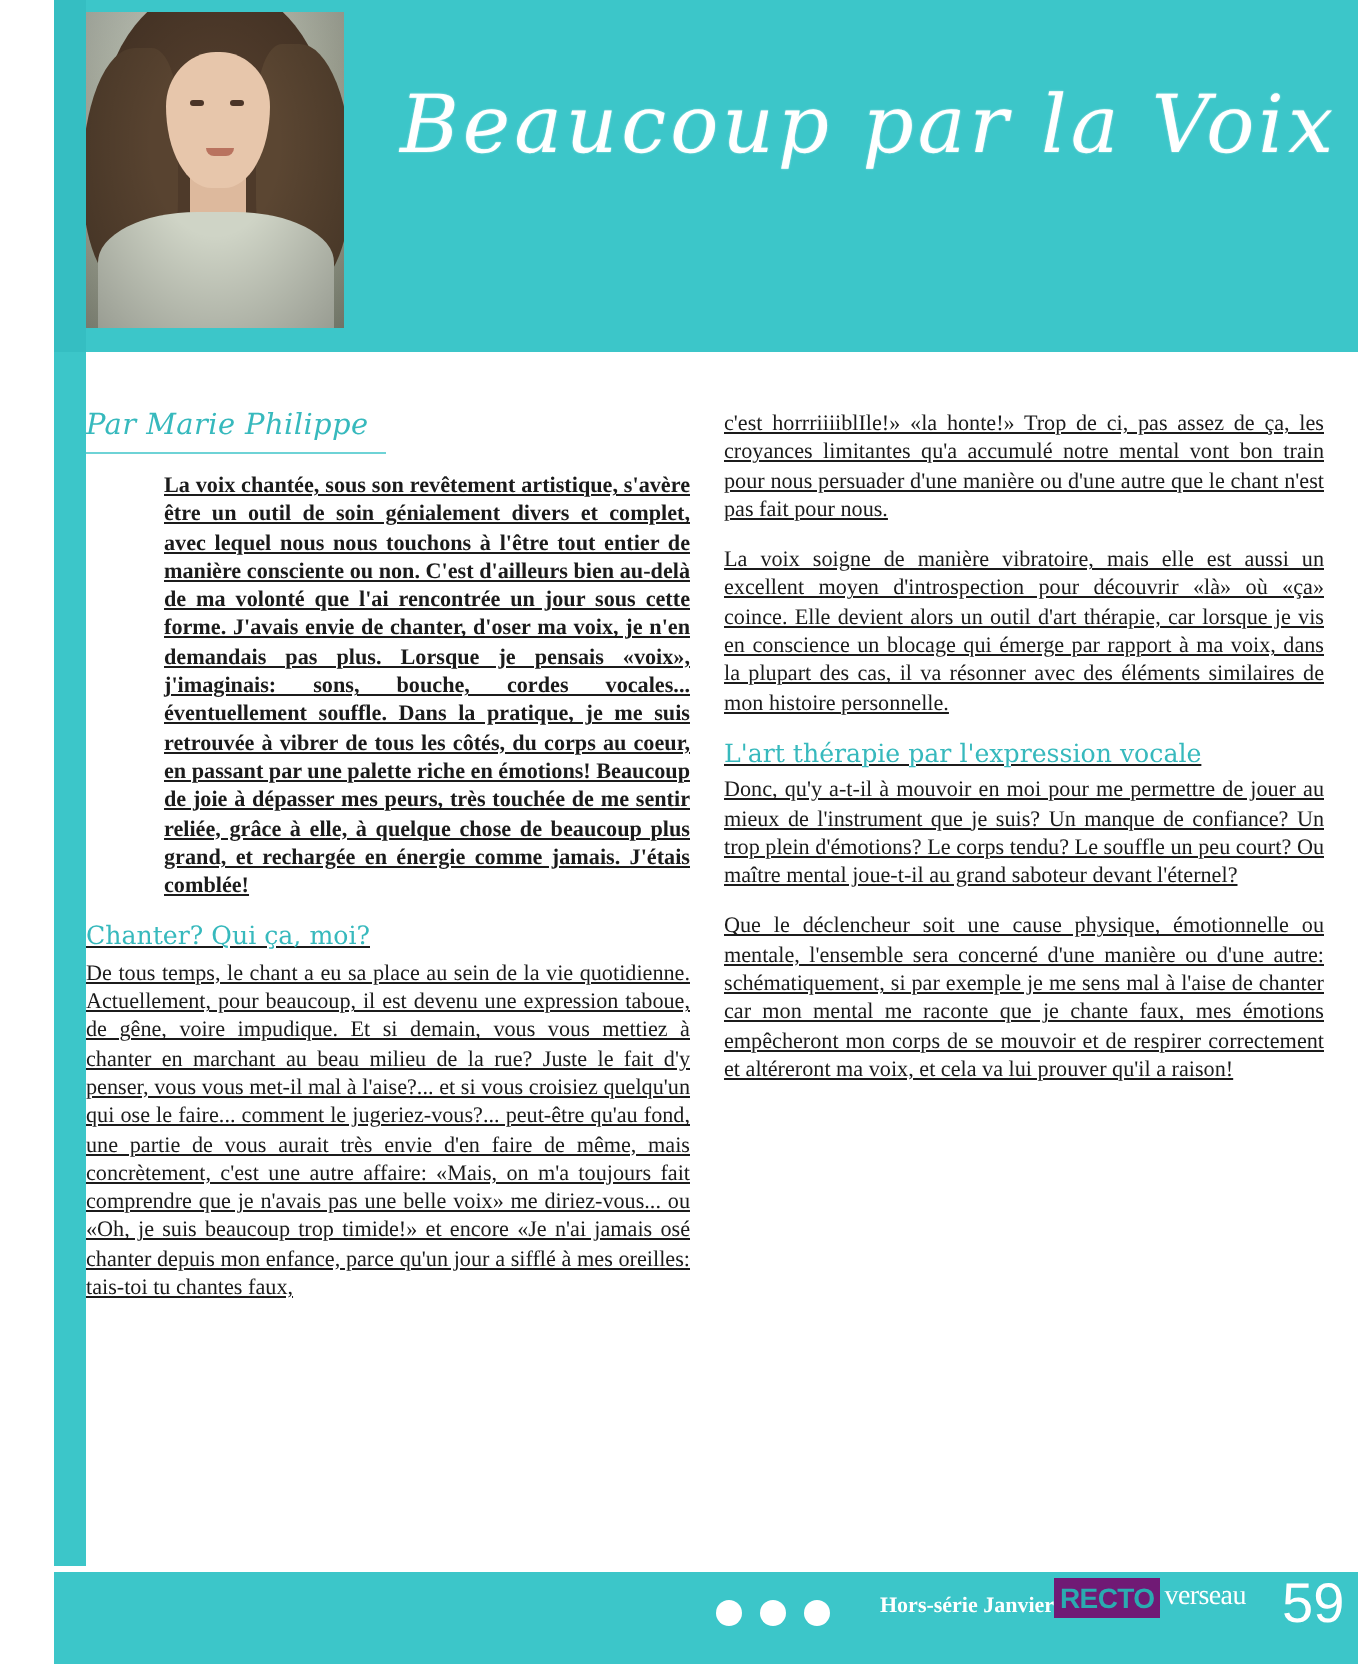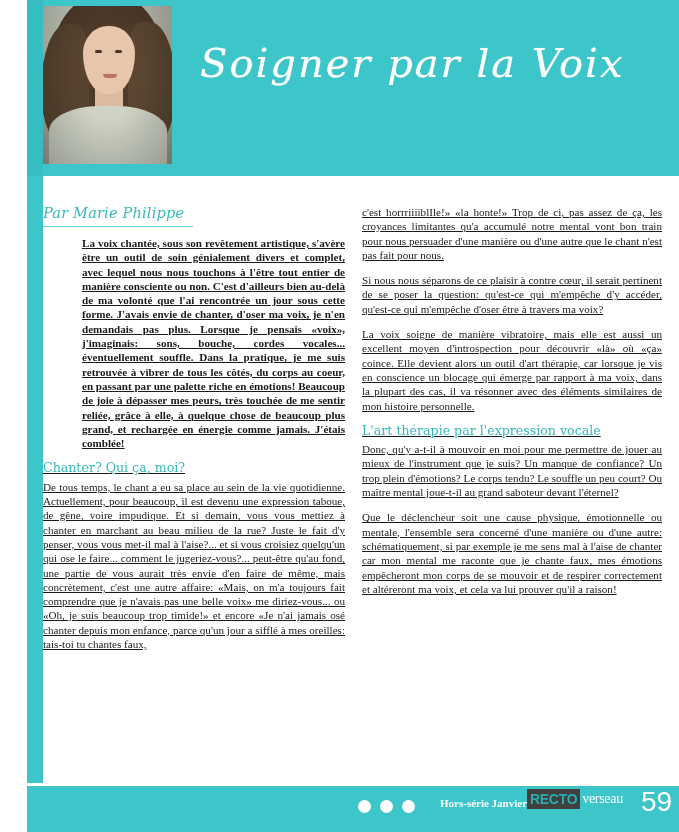--- a/index.html
+++ b/index.html
@@ -230,21 +230,21 @@
   }
   .logo {
     position: absolute;
     left: 527px;
     top: 789px;
     display: flex;
     align-items: center;
     height: 19px;
   }
   .logo .recto {
-    background: #404040;
+    background: #701a75;
     color: #2aabb0;
     font-family: "Liberation Sans", sans-serif;
     font-weight: bold;
     font-size: 14px;
     padding: 2px 3px 2px 3px;
     letter-spacing: -.3px;
   }
   .logo .verseau {
     color: #ffffff;
     font-family: Liberation Serif, serif;
@@ -278,34 +278,33 @@
     <div class="hair3"></div>
     <div class="neck"></div>
     <div class="face"></div>
     <div class="eye-l"></div>
     <div class="eye-r"></div>
     <div class="mouth"></div>
     <div class="body"></div>
     <div class="shadow"></div>
   </div>
 
-  <div class="title-script">Soigner par la Voix</div>
+  <div class="title-script">Beaucoup par la Voix</div>
   <div class="header-underline"></div>
 
   <div class="byline">Par Marie Philippe</div>
   <div class="byline-rule"></div>
 
   <div class="col left" id="col-left">
       <p class="bold">La voix chantée, sous son revêtement artistique, s'avère être un outil de soin génialement divers et complet, avec lequel nous nous touchons à l'être tout entier de manière consciente ou non. C'est d'ailleurs bien au-delà de ma volonté que l'ai rencontrée un jour sous cette forme. J'avais envie de chanter, d'oser ma voix, je n'en demandais pas plus. Lorsque je pensais «voix», j'imaginais: sons, bouche, cordes vocales... éventuellement souffle. Dans la pratique, je me suis retrouvée à vibrer de tous les côtés, du corps au coeur, en passant par une palette riche en émotions! Beaucoup de joie à dépasser mes peurs, très touchée de me sentir reliée, grâce à elle, à quelque chose de beaucoup plus grand, et rechargée en énergie comme jamais. J'étais comblée!</p>
       <div class="sec-head">Chanter? Qui ça, moi?</div>
       <p class="">De tous temps, le chant a eu sa place au sein de la vie quotidienne. Actuellement, pour beaucoup, il est devenu une expression taboue, de gêne, voire impudique. Et si demain, vous vous mettiez à chanter en marchant au beau milieu de la rue? Juste le fait d'y penser, vous vous met-il mal à l'aise?... et si vous croisiez quelqu'un qui ose le faire... comment le jugeriez-vous?... peut-être qu'au fond, une partie de vous aurait très envie d'en faire de même, mais concrètement, c'est une autre affaire: «Mais, on m'a toujours fait comprendre que je n'avais pas une belle voix» me diriez-vous... ou «Oh, je suis beaucoup trop timide!» et encore «Je n'ai jamais osé chanter depuis mon enfance, parce qu'un jour a sifflé à mes oreilles: tais-toi tu chantes faux,</p>
     </div>
   <div class="col right" id="col-right">
       <p class="">c'est horrriiiiblIle!» «la honte!» Trop de ci, pas assez de ça, les croyances limitantes qu'a accumulé notre mental vont bon train pour nous persuader d'une manière ou d'une autre que le chant n'est pas fait pour nous.</p>
-      <p class="">Si nous nous séparons de ce plaisir à contre cœur, il serait pertinent de se poser la question: qu'est-ce qui m'empêche d'y accéder, qu'est-ce qui m'empêche d'oser être à travers ma voix?</p>
       <p class="">La voix soigne de manière vibratoire, mais elle est aussi un excellent moyen d'introspection pour découvrir «là» où «ça» coince. Elle devient alors un outil d'art thérapie, car lorsque je vis en conscience un blocage qui émerge par rapport à ma voix, dans la plupart des cas, il va résonner avec des éléments similaires de mon histoire personnelle.</p>
       <div class="sec-head">L'art thérapie par l'expression vocale</div>
       <p class="">Donc, qu'y a-t-il à mouvoir en moi pour me permettre de jouer au mieux de l'instrument que je suis? Un manque de confiance? Un trop plein d'émotions? Le corps tendu? Le souffle un peu court? Ou maître mental joue-t-il au grand saboteur devant l'éternel?</p>
       <p class="">Que le déclencheur soit une cause physique, émotionnelle ou mentale, l'ensemble sera concerné d'une manière ou d'une autre: schématiquement, si par exemple je me sens mal à l'aise de chanter car mon mental me raconte que je chante faux, mes émotions empêcheront mon corps de se mouvoir et de respirer correctement et altéreront ma voix, et cela va lui prouver qu'il a raison!</p>
     </div>
 
   <div class="footer-band"></div>
   <div class="footer-white"></div>
   <div class="dots" id="footer-dots">
       <span class="dot"></span>

